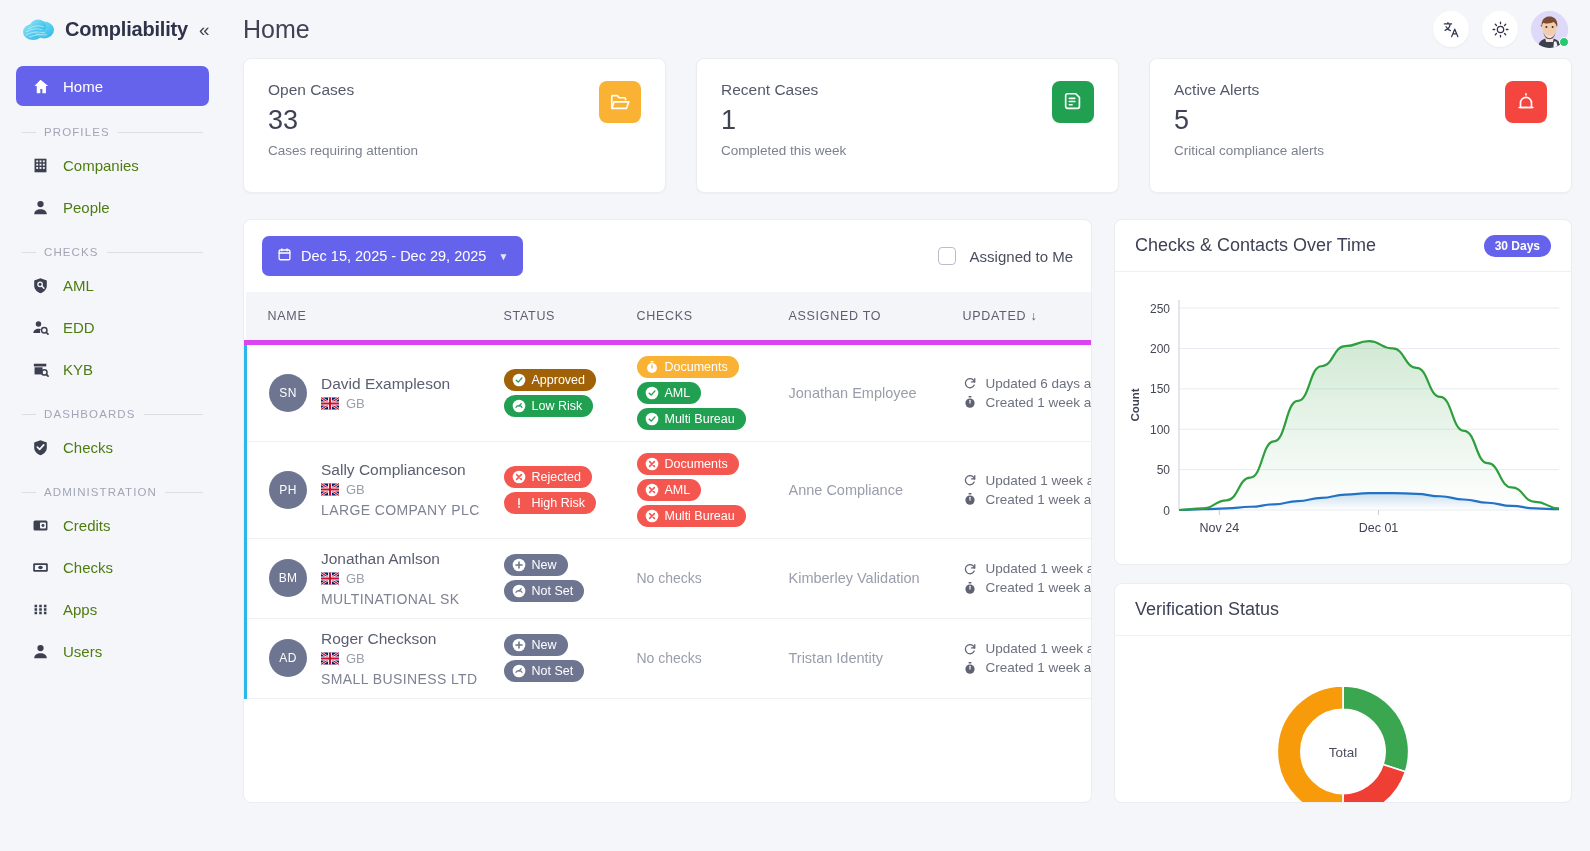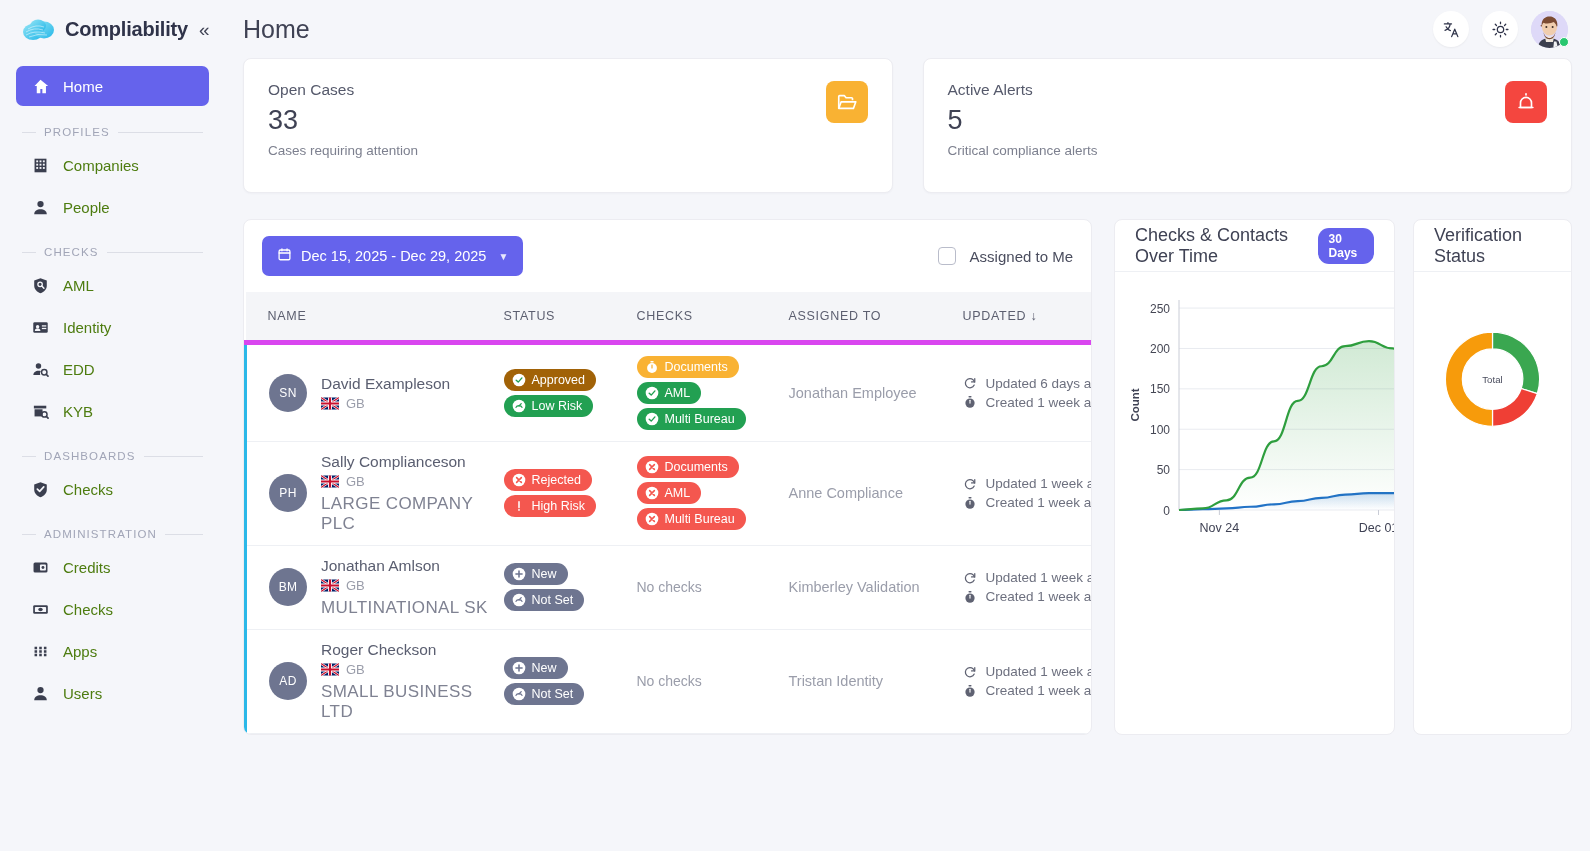--- a/index.html
+++ b/index.html
@@ -86,21 +86,21 @@
   .stat-value { font-size: 27px; color: #3f4254; font-weight: normal; line-height: 1.05; margin-bottom: 9px; }
   .stat-sub { font-size: 13.5px; color: #7d808f; }
   .stat-icon {
     width: 42px; height: 42px; border-radius: 8px;
     display: flex; align-items: center; justify-content: center; flex: 0 0 42px;
   }
 
   
   .lower { display: flex; gap: 22px; margin-top: 26px; }
   .panel-left { flex: 1 1 auto; background: #fff; border-radius: 8px; border: 1px solid #ececf1; overflow: hidden; }
-  .panel-right { width: 458px; flex: 0 0 458px; display: flex; flex-direction: row; gap: 18px; }
+  .panel-right { width: 458px; flex: 0 0 458px; display: flex; flex-direction: column; gap: 18px; }
 
   .table-toolbar {
     display: flex; align-items: center; padding: 16px 18px; height: 72px;
   }
   .date-btn {
     display: flex; align-items: center; gap: 9px;
     background: #6563ec; color: #fff; border: none; border-radius: 7px;
     padding: 0 15px; height: 40px; font-size: 14.5px; cursor: pointer;
     font-family: "Liberation Sans", sans-serif;
   }
@@ -127,21 +127,21 @@
   table.cases tbody td:first-child { padding-left: 22px; border-left: 3px solid #2bb8e8; }
   .name-cell { display: flex; align-items: center; gap: 14px; }
   .rowavatar {
     width: 38px; height: 38px; border-radius: 50%; background: #6e7590;
     color: #fff; font-size: 12px; display: flex; align-items: center; justify-content: center;
     flex: 0 0 38px; letter-spacing: .3px;
   }
   .nm { font-size: 15.5px; color: #5a5e70; margin-bottom: 3px; }
   .ctry { display: flex; align-items: center; gap: 7px; font-size: 13px; color: #9a9daa; }
   .flag { width: 18px; height: 13px; display: block; border-radius: 1px; }
-  .org { font-size: 17px; color: #7f8292; letter-spacing: .4px; margin-top: 5px; }
+  .org { font-size: 14px; color: #7f8292; letter-spacing: .4px; margin-top: 5px; }
   .badges { display: flex; flex-direction: column; gap: 4px; align-items: flex-start; }
   .badge {
     display: inline-flex; align-items: center; gap: 6px;
     padding: 4px 11px 4px 8px; border-radius: 14px;
     color: #fff; font-size: 12.5px; white-space: nowrap;
   }
   .badge .bi { width: 14px; height: 14px; flex: 0 0 14px; }
   .nochecks { color: #9a9daa; font-size: 14px; }
   .assignee { color: #9a9daa; font-size: 14.5px; }
   .meta-line { display: flex; align-items: center; gap: 9px; color: #6d707f; font-size: 13.5px; margin: 4px 0; }
@@ -245,32 +245,20 @@
             <path d="M10 1.4 17.4 4v6c0 4.6-3.1 7.7-7.4 9-4.3-1.3-7.4-4.4-7.4-9V4z" fill="#3b3f4f"></path>
             <circle cx="9.5" cy="8.6" r="2.6" fill="none" stroke="#f5f6fa" stroke-width="1.5"></circle>
             <path d="M11.5 10.6 L14 13.2" stroke="#f5f6fa" stroke-width="1.8" stroke-linecap="round"></path>
           </svg>
       </span>
       <span>AML</span>
     </div>
     <div class="nav-item">
       <span class="ico">
         <svg viewBox="0 0 20 20" width="17" height="17">
-            <rect x="1.5" y="3.8" width="17" height="12.4" rx="1.6" fill="#3b3f4f"></rect>
-            <circle cx="6.6" cy="9" r="2" fill="#f5f6fa"></circle>
-            <path d="M3.3 14c0-2 1.5-3 3.3-3s3.3 1 3.3 3z" fill="#f5f6fa"></path>
-            <rect x="11.6" y="7.4" width="5.2" height="1.5" fill="#f5f6fa"></rect>
-            <rect x="11.6" y="10.4" width="5.2" height="1.5" fill="#f5f6fa"></rect>
-          </svg>
-      </span>
-      <span>Identity</span>
-    </div>
-    <div class="nav-item">
-      <span class="ico">
-        <svg viewBox="0 0 20 20" width="17" height="17">
             <circle cx="7.6" cy="5.8" r="3.2"></circle>
             <path d="M1.6 16.6c0-3.4 2.7-5.2 6-5.2 1 0 2 .2 2.8.5-.6.8-1 1.8-1 2.9 0 .7.1 1.3.4 1.8z"></path>
             <circle cx="14.4" cy="13.3" r="3.2" fill="none" stroke="#3b3f4f" stroke-width="1.7"></circle>
             <path d="M16.7 15.6 L18.8 17.8" stroke="#3b3f4f" stroke-width="2" stroke-linecap="round"></path>
           </svg>
       </span>
       <span>EDD</span>
     </div>
     <div class="nav-item">
       <span class="ico">
@@ -396,20 +384,33 @@
         <div class="stat-card">
           <div>
             <div class="stat-label">Open Cases</div>
             <div class="stat-value">33</div>
             <div class="stat-sub">Cases requiring attention</div>
           </div>
           <div class="stat-icon" style="background:#f9b233">
             <svg viewBox="0 0 24 24" width="22" height="22" fill="none" stroke="#fff" stroke-width="1.8" stroke-linejoin="round">
               <path d="M3 19V6a1 1 0 0 1 1-1h5l2 2.4h6a1 1 0 0 1 1 1V10"></path>
               <path d="M3 19l2.6-7.2h16L19 19z"></path>
+            </svg>
+          </div>
+        </div>
+        <div class="stat-card">
+          <div>
+            <div class="stat-label">Recent Cases</div>
+            <div class="stat-value">1</div>
+            <div class="stat-sub">Completed this week</div>
+          </div>
+          <div class="stat-icon" style="background:#22a052">
+            <svg viewBox="0 0 24 24" width="22" height="22" fill="none" stroke="#fff" stroke-width="1.8" stroke-linejoin="round">
+              <path d="M6 3h9l4 4v10a2 2 0 0 1-2 2H6a2 2 0 0 1-2-2V5a2 2 0 0 1 2-2z"></path>
+              <path d="M8 8h6M8 11.5h6M8 15h3" stroke-linecap="round"></path>
             </svg>
           </div>
         </div>
         <div class="stat-card">
           <div>
             <div class="stat-label">Active Alerts</div>
             <div class="stat-value">5</div>
             <div class="stat-sub">Critical compliance alerts</div>
           </div>
           <div class="stat-icon" style="background:#f4463f">

